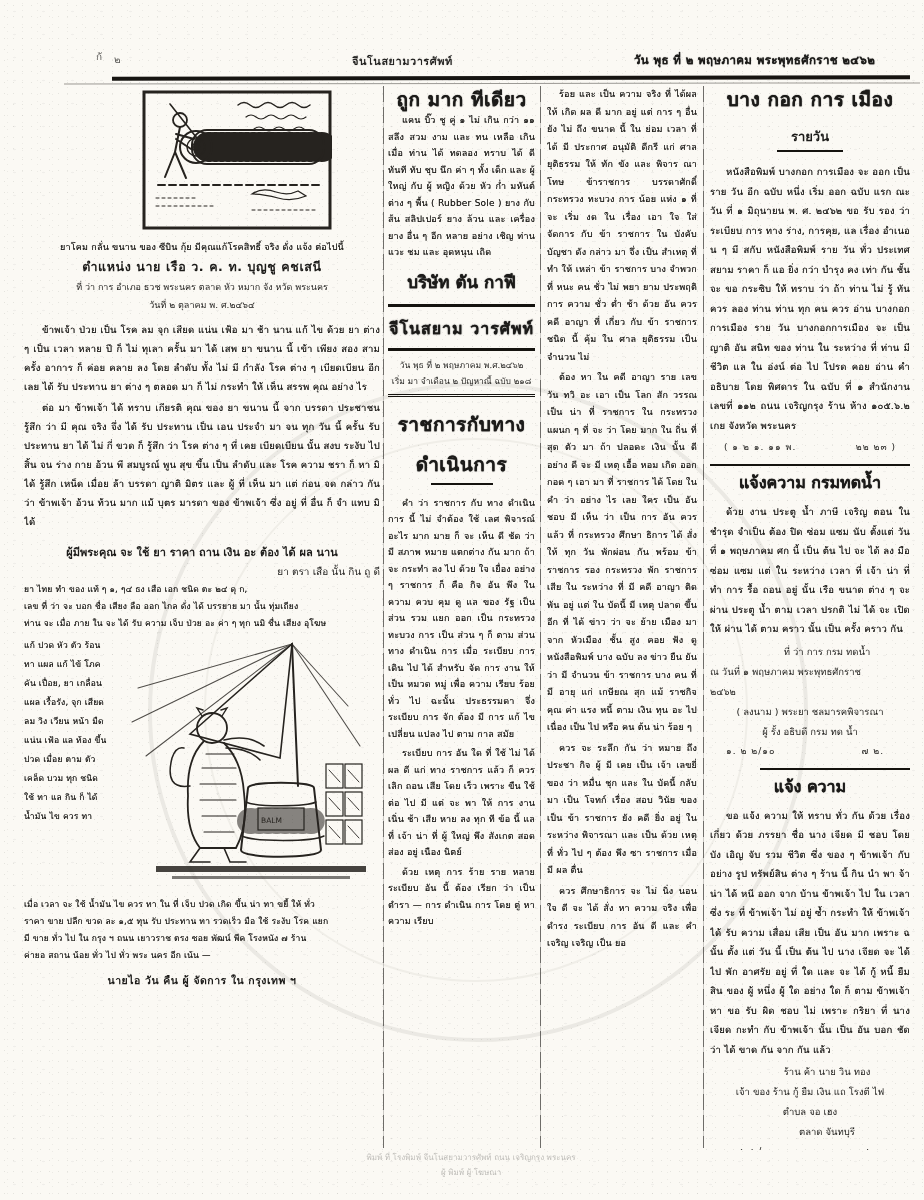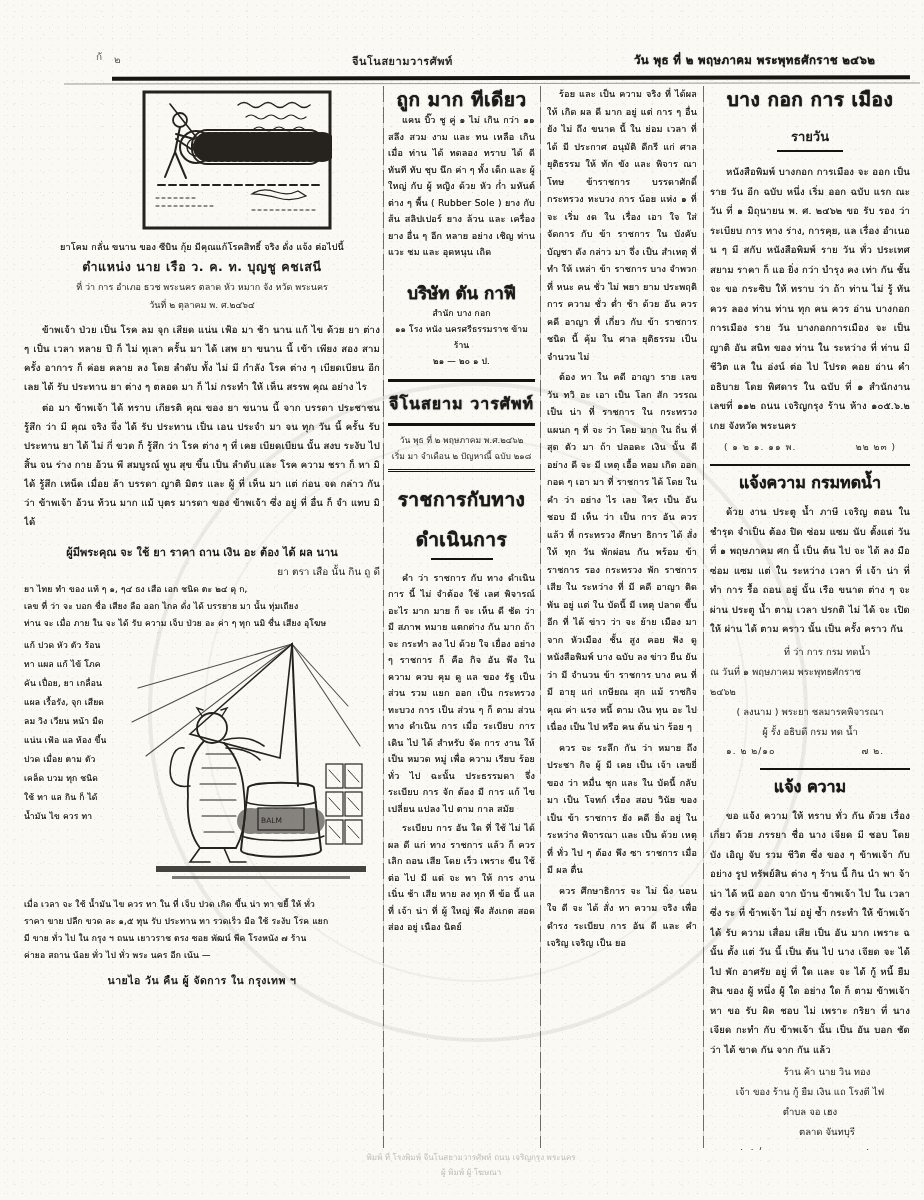--- a/index.html
+++ b/index.html
@@ -193,43 +193,39 @@
         <div>ค่ายอ สถาน น้อย ทั่ว ไป ทั่ว พระ นคร อีก เน้น —</div>
       </div>
     <div class="mgr">นายไอ วัน คืน ผู้ จัดการ ใน กรุงเทพ ฯ</div>
   </div>
 
   <div class="abs col2">
     <div class="h-xl">ถูก มาก ทีเดียว</div>
     <div class="ad txt">
       <p>แคน บิ๊ว ชู คู่ ๑ ไม่ เกิน กว่า ๑๑ สลึง สวม งาม และ ทน เหลือ เกิน   เมื่อ ท่าน ได้ ทดลอง ทราบ ได้ ดี ทันที   ทับ ชุบ นึก ค่า ๆ ทั้ง เด็ก และ ผู้ ใหญ่ กับ ผู้ หญิง ด้วย   หัว ก่ำ มหันต์ ต่าง ๆ พื้น ( Rubber Sole ) ยาง กับ ส้น สลิปเปอร์ ยาง ล้วน   และ เครื่อง ยาง อื่น ๆ อีก หลาย อย่าง   เชิญ ท่าน แวะ ชม และ อุดหนุน เถิด</p>
     </div>
-    <div class="h-lg" style="margin-top:20px;">บริษัท ตัน กาฟี</div>
-    <div class="addr txt">
-        <div>สำนัก บาง กอก</div>
-        <div>๑๑ โรง หนัง นครศรีธรรมราช ข้าม ร้าน</div>
-        <div>๒๑ — ๒๐      ๑ ป.</div>
-      </div>
+    <div class="h-lg" style="margin-top:9px;">บริษัท ตัน กาฟี</div>
 
     <div class="mast-box">
       <div class="mast-title">จีโนสยาม วารศัพท์</div>
     </div>
     <div class="datebar">
         <div>วัน พุธ ที่ ๒ พฤษภาคม พ.ศ.๒๔๖๒</div>
         <div>เริ่ม มา จำเดือน ๒ ปัญหาณี้ ฉบับ ๒๑๘</div>
       </div>
     <div class="dblrule"></div>
 
     <div class="h-xl">ราชการกับทาง</div>
     <div class="h-xl" style="margin-top:14px;">ดำเนินการ</div>
     <div class="mini-rule"></div>
 
     <div class="art txt">
       <p>คำ ว่า ราชการ กับ ทาง ดำเนิน การ นี้   ไม่ จำต้อง ใช้ เลศ พิจารณ์ อะไร มาก มาย ก็ จะ เห็น ดี ชัด ว่า   มี สภาพ หมาย แตกต่าง กัน มาก   ถ้า จะ กระทำ ลง ไป ด้วย ใจ เยื่อง อย่าง ๆ   ราชการ ก็ คือ กิจ อัน พึง ใน ความ ควบ คุม ดู แล ของ รัฐ เป็น ส่วน รวม   แยก ออก เป็น กระทรวง ทะบวง การ เป็น ส่วน ๆ ก็ ตาม   ส่วน ทาง ดำเนิน การ เมื่อ ระเบียบ การ เดิน ไป ได้ สำหรับ จัด การ งาน ให้ เป็น หมวด หมู่ เพื่อ ความ เรียบ ร้อย ทั่ว ไป   ฉะนั้น ประธรรมดา จึ่ง ระเบียบ การ จัก ต้อง มี การ แก้ ไข เปลี่ยน แปลง ไป ตาม กาล สมัย</p>
       <p>ระเบียบ การ อัน ใด ที่ ใช้ ไม่ ได้ ผล ดี แก่ ทาง ราชการ แล้ว   ก็ ควร เลิก ถอน เสีย โดย เร็ว   เพราะ ขืน ใช้ ต่อ ไป มี แต่ จะ พา ให้ การ งาน เนิ่น ช้า เสีย หาย ลง ทุก ที   ข้อ นี้ แล ที่ เจ้า น่า ที่ ผู้ ใหญ่ พึง สังเกต สอดส่อง อยู่ เนือง นิตย์</p>
+      <p>ด้วย เหตุ การ ร้าย ราย หลาย ระเบียบ อัน นี้ ต้อง เรียก ว่า เป็น ตำรา —  การ ดำเนิน การ โดย ตู่ หา ความ เรียบ</p>
     </div>
   </div>
 
   <div class="abs col3 txt">
     <p>ร้อย   และ เป็น ความ จริง ที่ ได้ผล ให้ เกิด ผล ดี มาก อยู่   แต่ การ ๆ อื่น ยัง ไม่ ถึง ขนาด นี้   ใน ย่อม เวลา ที่ ได้ มี ประกาศ อนุมัติ ดีกรี แก่ ศาล ยุติธรรม ให้ ทัก ขัง และ พิจาร ณา โทษ ข้าราชการ บรรดาศักดิ์   กระทรวง ทะบวง การ น้อย แห่ง ๑ ที่ จะ เริ่ม งด ใน เรื่อง เอา ใจ ใส่ จัดการ กับ ข้า ราชการ ใน บังคับ บัญชา ดัง กล่าว มา   จึ่ง เป็น สำเหตุ ที่ ทำ ให้ เหล่า ข้า ราชการ บาง จำพวก ที่ หนะ คน ชั่ว ไม่ พยา ยาม ประพฤติ การ ความ ชั่ว ต่ำ ช้า ด้วย อัน ควร   คดี อาญา ที่ เกี่ยว กับ ข้า ราชการ ชนิด นี้ คุ้ม ใน ศาล ยุติธรรม เป็น จำนวน ไม่</p>
     <p>ต้อง หา ใน คดี อาญา ราย เลข วัน ทวิ อะ เอา เป็น โลก สัก วรรณ เป็น น่า ที่ ราชการ ใน กระทรวง แผนก ๆ ที่ จะ ว่า โดย มาก ใน ถิ่น ที่ สุด   ตัว มา ถ้า ปลอดะ เงิน นั้น ดี   อย่าง ดี จะ มี เหตุ เอื้อ หอม เกิด ออก กอด ๆ เอา มา ที่ ราชการ ได้ โดย ใน คำ ว่า อย่าง ไร เลย   ใคร เป็น อัน ชอบ มี เห็น ว่า เป็น การ อัน ควร แล้ว ที่ กระทรวง ศึกษา ธิการ ได้ สั่ง ให้ ทุก วัน พักผ่อน กัน พร้อม ข้า ราชการ รอง กระทรวง   พัก ราชการ เสีย ใน ระหว่าง ที่ มี คดี อาญา ติด พัน อยู่   แต่ ใน บัดนี้ มี เหตุ ปลาด ขึ้น อีก ที่ ได้ ข่าว ว่า จะ ย้าย เมือง มา จาก หัวเมือง ชั้น สูง   คอย ฟัง ดู หนังสือพิมพ์ บาง ฉบับ ลง ข่าว ยืน ยัน ว่า   มี จำนวน ข้า ราชการ บาง คน ที่ มี อายุ แก่ เกษียณ สุก แม้ ราชกิจ คุณ ค่า แรง หนี้ ตาม เงิน ทุน อะ ไป เนื่อง เป็น ไป หรือ คน ต้น น่า ร้อย ๆ</p>
     <p>ควร จะ ระลึก กัน ว่า หมาย ถึง ประชา กิจ ผู้ มี เคย เป็น เจ้า เลขยี่ ของ ว่า หมื่น ชุก   และ ใน บัดนี้ กลับ มา เป็น โจทก์ เรื่อง สอบ วินัย ของ เป็น ข้า ราชการ   ยัง คดี ยิ่ง อยู่ ใน ระหว่าง พิจารณา   และ เป็น ด้วย เหตุ ที่ ทั่ว ไป ๆ ต้อง พึง ซา ราชการ   เมื่อ มี ผล ตื่น</p>
     <p>ควร   ศึกษาธิการ จะ ไม่ นิ่ง นอน ใจ ดี จะ ได้ สั่ง หา ความ จริง   เพื่อ ดำรง ระเบียบ การ อัน ดี   และ คำ เจริญ เจริญ เป็น ยอ</p>
   </div>
 

